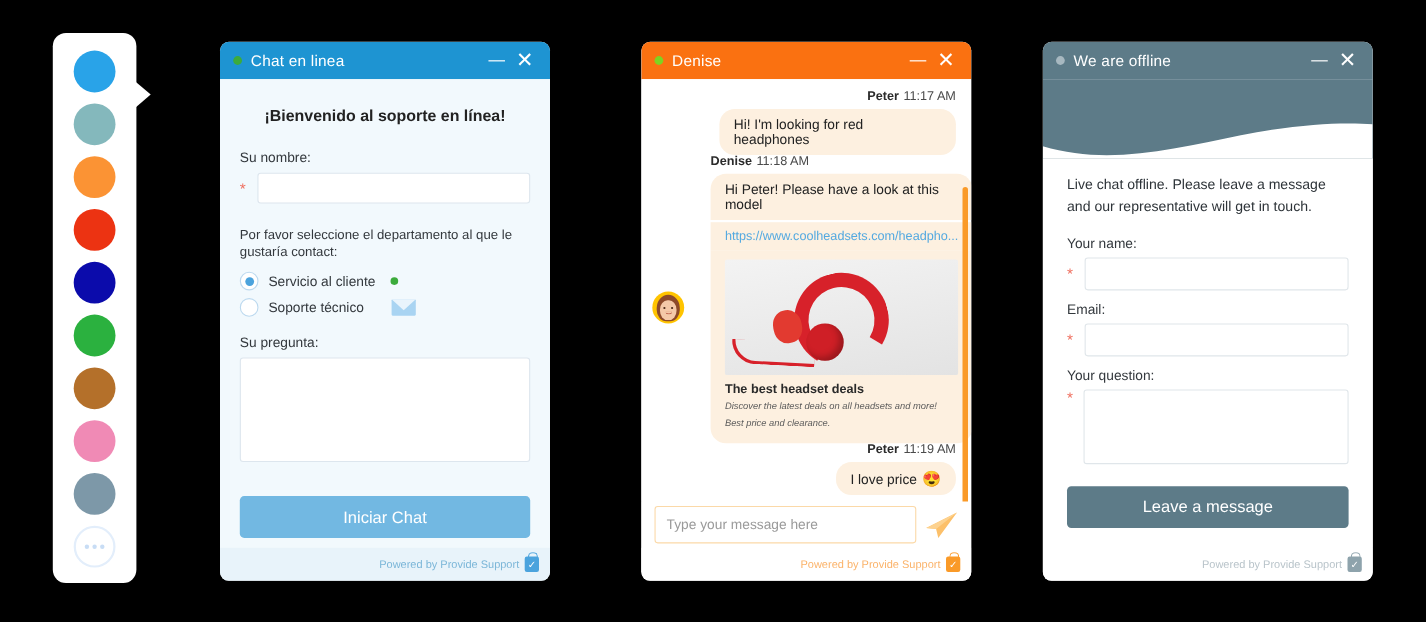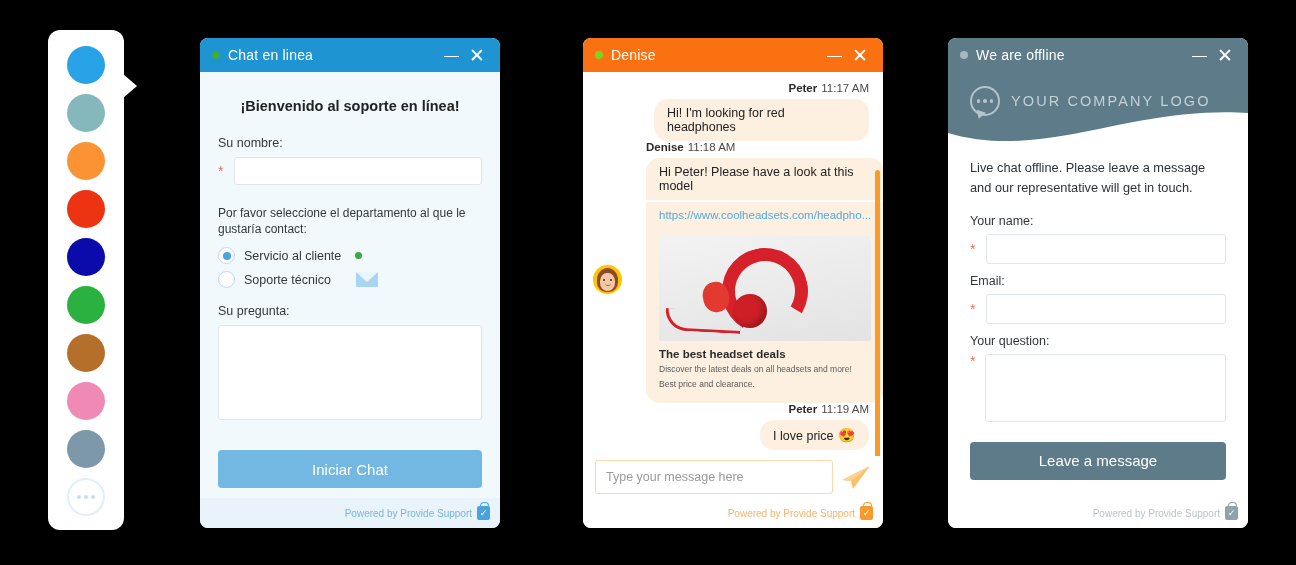--- a/index.html
+++ b/index.html
@@ -166,21 +166,21 @@
     border:13px solid #d7212a; border-radius:50%; transform:translateX(-50%) rotate(-14deg);
     border-bottom-color:transparent; }
   .hp-cupL { position:absolute; left:74px; top:58px; width:34px; height:34px;
     background:#cf1f26; border-radius:50%; box-shadow: inset -4px -3px 6px rgba(0,0,0,.25); }
   .hp-cupR { position:absolute; left:44px; top:46px; width:26px; height:30px;
     background:#e23a30; border-radius:46%; transform:rotate(-12deg); }
   .hp-cable { position:absolute; left:6px; top:74px; width:76px; height:22px;
     border-bottom:3px solid #d7212a; border-left:3px solid #d7212a;
     border-radius:0 0 0 30px; transform:rotate(3deg); }
   .card-title { font-size: 11.5px; font-weight: bold; color: #2a2a2a; margin-top: 7px; }
-  .card-desc { font-size: 8.5px; color: #5b5b5b; line-height: 1.45; margin-top: 3px; }
+  .card-desc { font-size: 8.5px; color: #5b5b5b; line-height: 1.45; margin-top: 3px; font-style: italic; }
   .vscroll {
     position: absolute; right: 3px; top: 98px; width: 5px; height: 303px;
     background: #fa9a28; border-radius: 3px; cursor: pointer;
   }
   .emoji { font-size: 14px; margin-left: 5px; }
   #win-chat .composer-area { flex: 0 0 auto; background:#ffffff; padding: 4px 12px 0; }
   .composer { display: flex; align-items: center; gap: 8px; }
   .composer input {
     flex: 1 1 auto; height: 34px; border: 1px solid #fbd9a8; border-radius: 3px;
     outline: none; padding: 0 10px; font-size: 12.5px; color: #333;
@@ -378,28 +378,20 @@
 
   <div class="chat-window" id="win-offline">
     <div class="titlebar">
       <span class="status-dot" style="background:#a7b8c0"></span>
       <span class="title-text">We are offline</span>
       <span class="win-btn min">—</span>
       <span class="win-btn">✕</span>
     </div>
 
     <div class="hero">
-      <div class="hero-inner">
-        <div class="logo-bubble">
-          <i></i>
-            <i></i>
-            <i></i>
-        </div>
-        <div class="logo-text">YOUR COMPANY LOGO</div>
-      </div>
       <svg class="wave" viewBox="0 0 300 34" preserveAspectRatio="none">
         <path d="M0 22 C 60 40, 120 24, 180 12 C 235 1, 275 0, 300 2 L300 34 L0 34 Z" fill="#ffffff"></path>
       </svg>
     </div>
 
     <div class="body">
       <div class="offline-note">Live chat offline. Please leave a message and our representative will get in touch.</div>
 
       <div class="field-label">Your name:</div>
       <div class="field-row">

